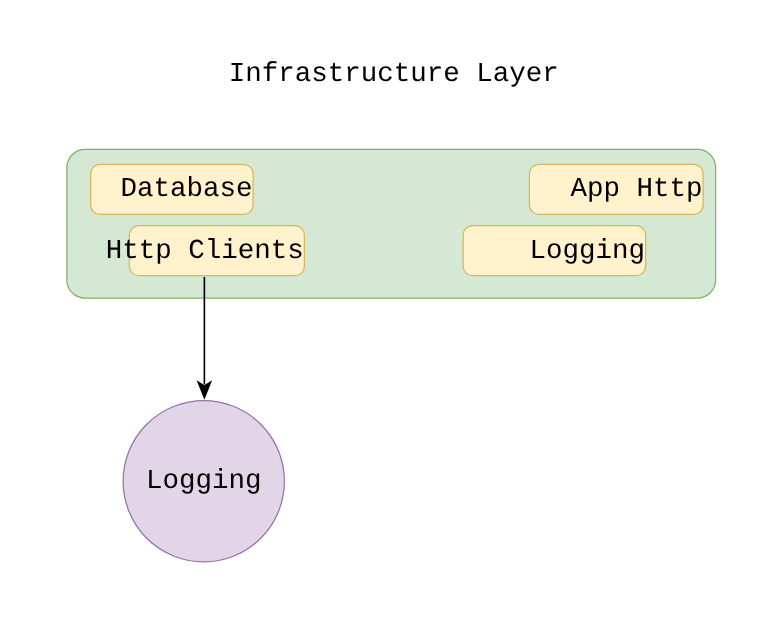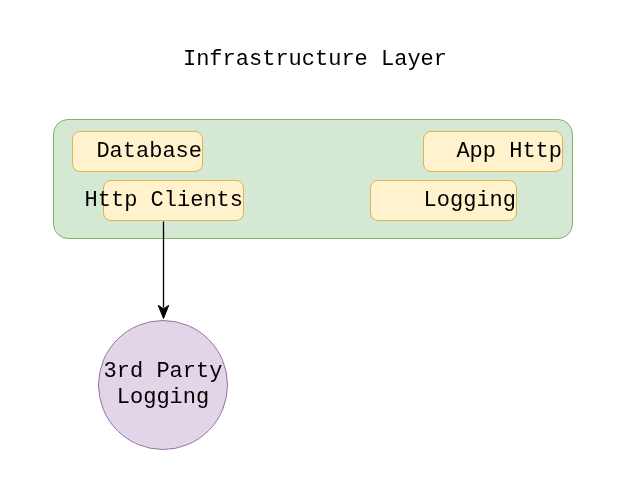--- a/index.html
+++ b/index.html
@@ -107,17 +107,16 @@
   <div class="node node-logging">
     <span>Logging</span>
   </div>
 
   <svg class="edge-svg" viewBox="0 0 624 501" xmlns="http://www.w3.org/2000/svg">
     <line x1="163.5" y1="221.5" x2="163.5" y2="307.5" style="stroke: var(--edge_color, #000000); stroke-width: 1.3;"></line>
     <polygon points="163.5,318.5 158.3,305.4 163.5,308.7 168.7,305.4" style="fill: var(--edge_color, #000000); stroke: var(--edge_color, #000000); stroke-width: 1;"></polygon>
   </svg>
 
   <div class="ellipse">
-    <span>3rd Party</span>
     <span>Logging</span>
   </div>
 
 </div>
 
 </body></html>

